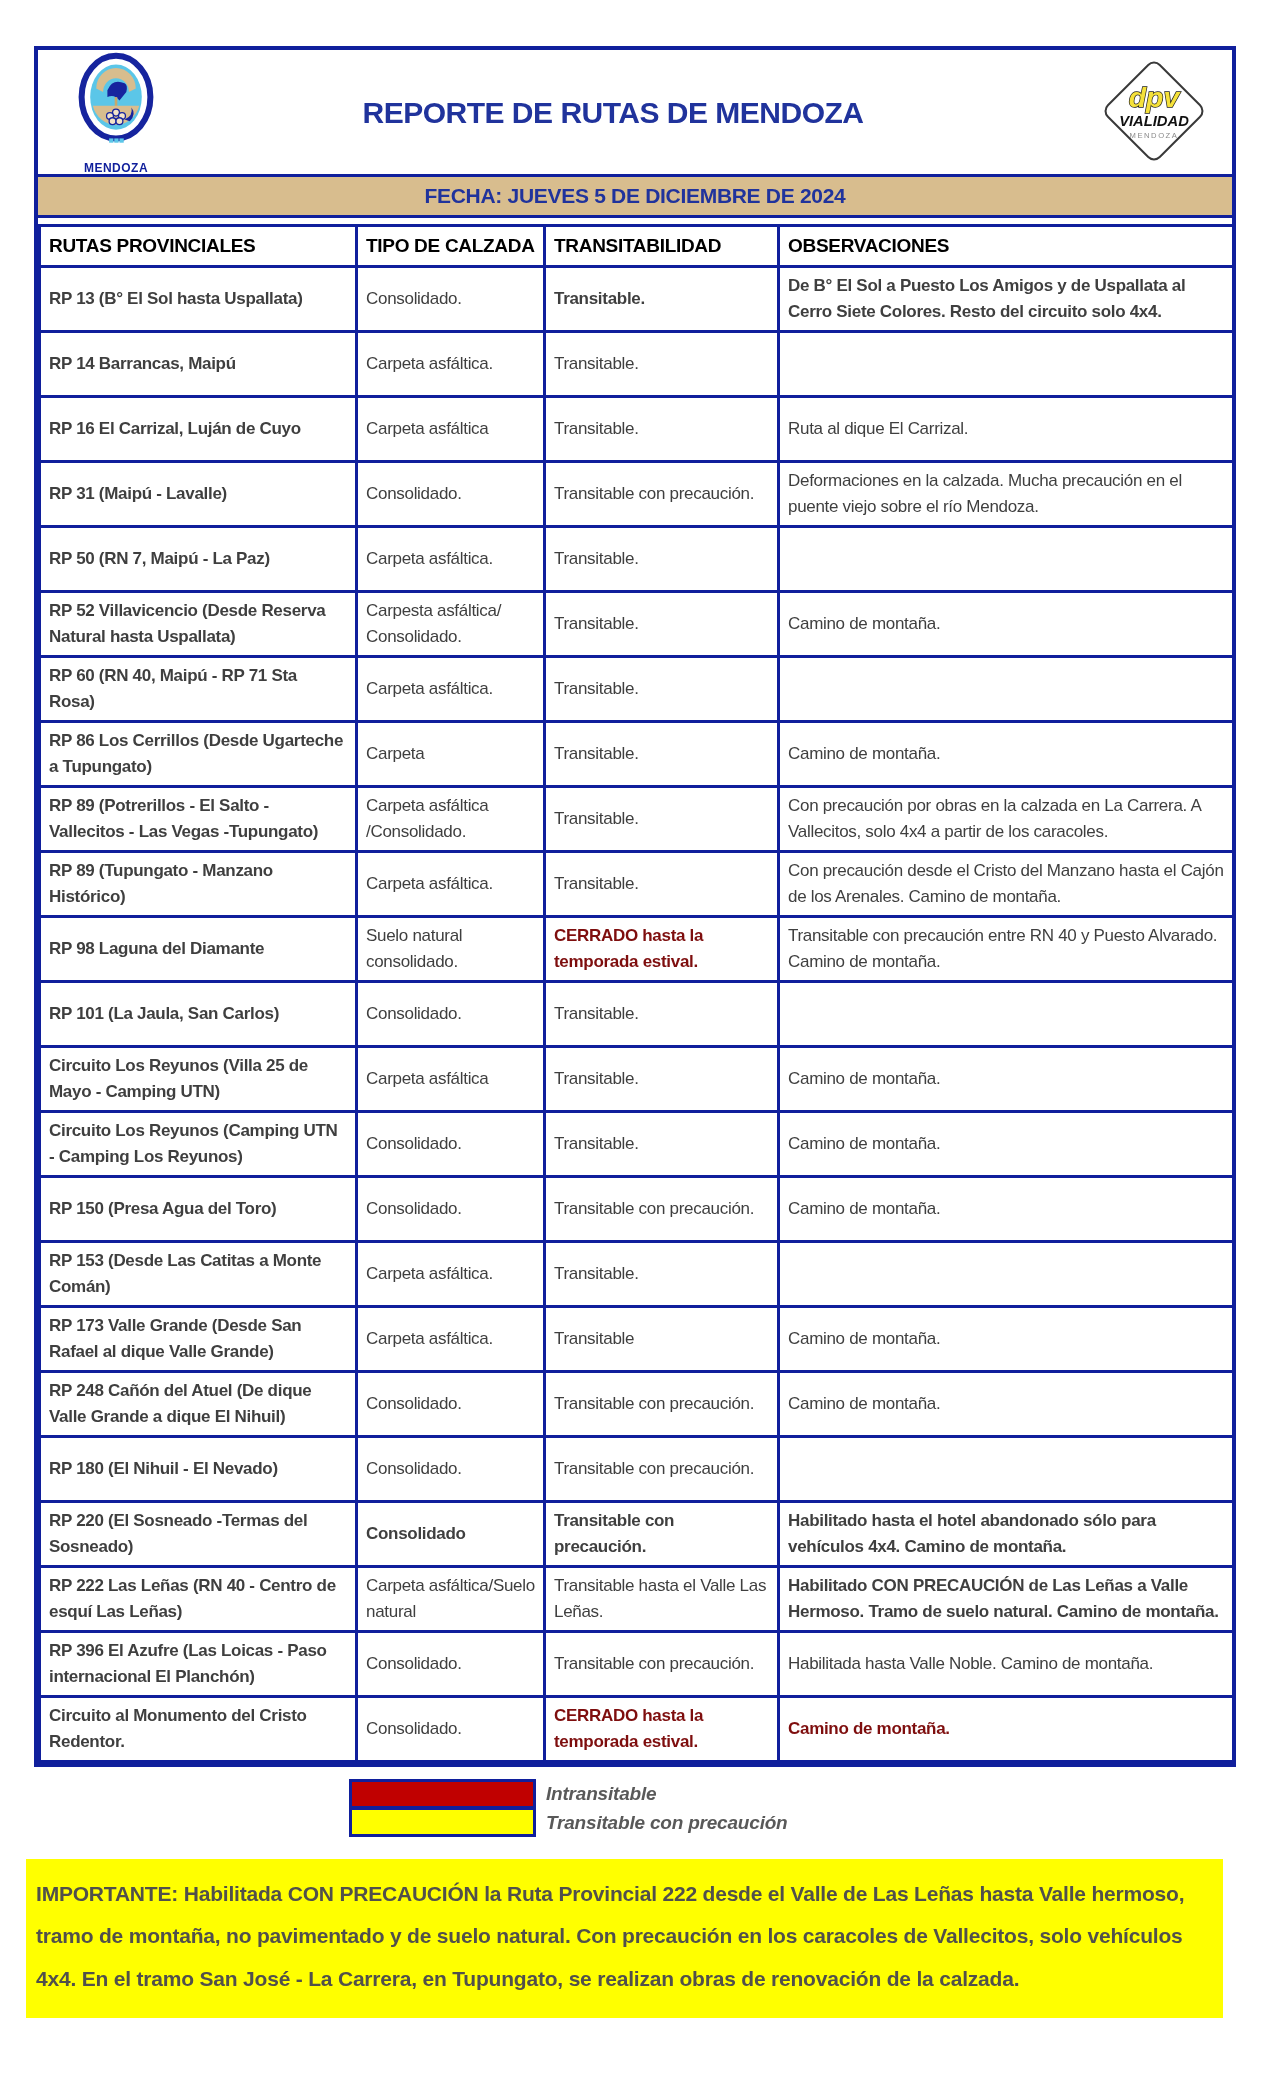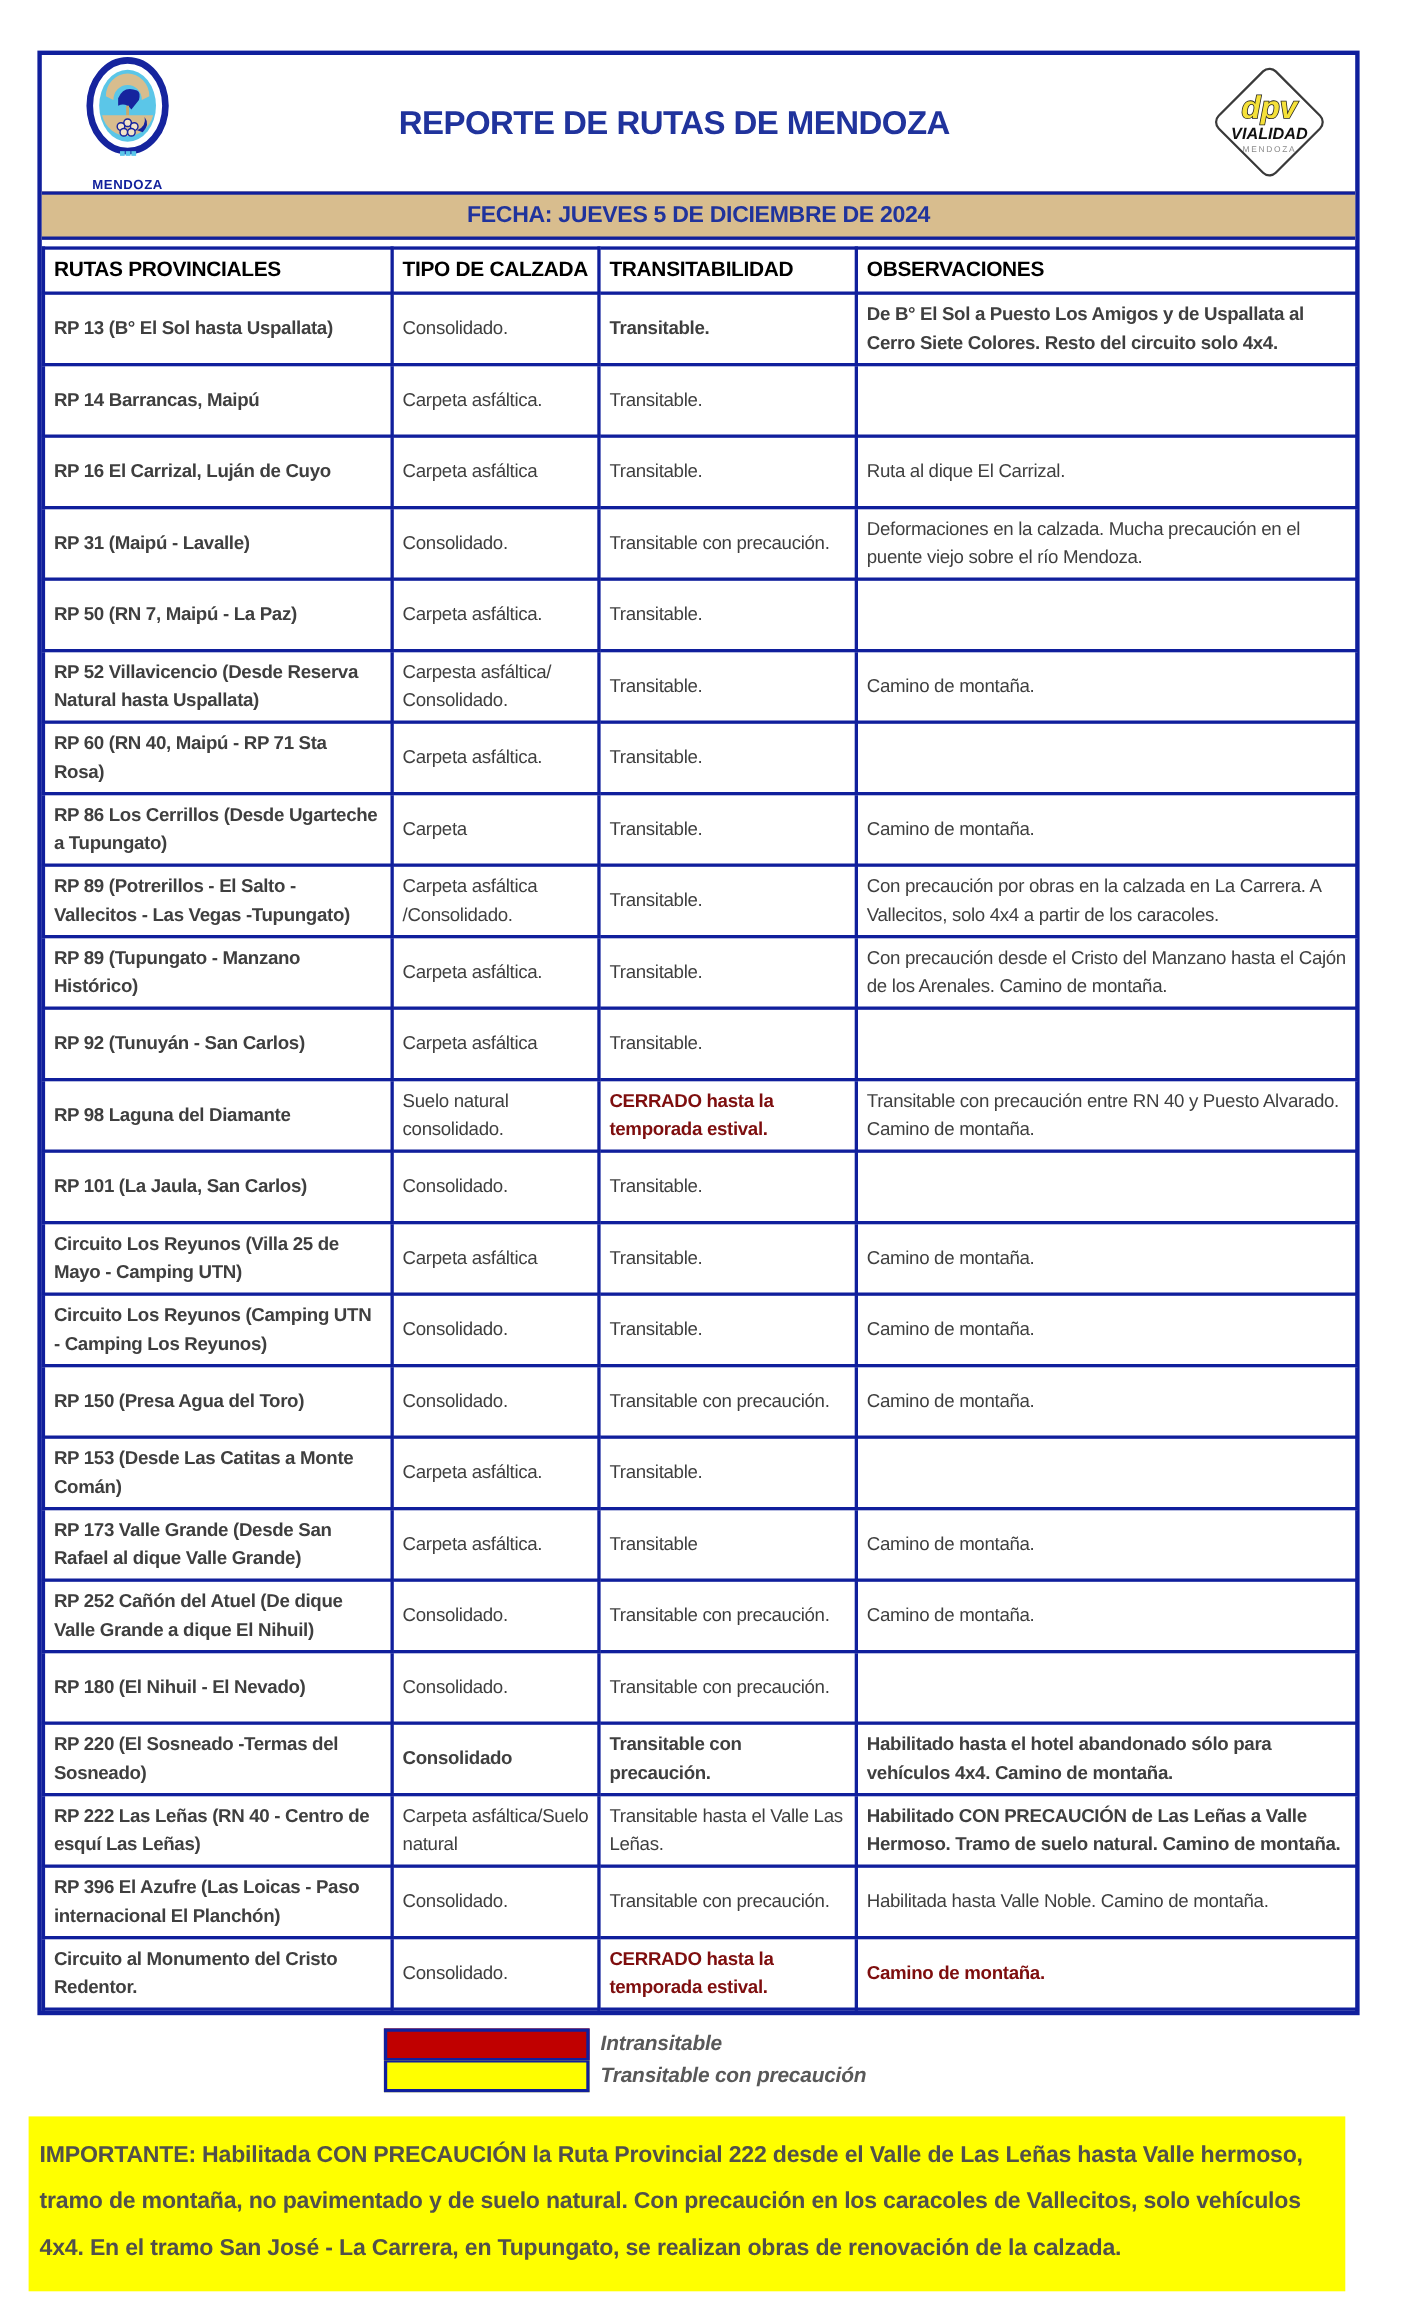--- a/index.html
+++ b/index.html
@@ -163,26 +163,20 @@
           <td>Transitable.</td>
           <td class="hl-yellow">Con precaución por obras en la calzada en La Carrera. A Vallecitos, solo 4x4 a partir de los caracoles.</td>
         </tr>
         <tr>
           <td class="route">RP 89 (Tupungato - Manzano Histórico)</td>
           <td>Carpeta asfáltica.</td>
           <td>Transitable.</td>
           <td class="hl-yellow">Con precaución desde el Cristo del Manzano hasta el Cajón de los Arenales. Camino de montaña.</td>
         </tr>
         <tr>
-          <td class="route">RP 92 (Tunuyán - San Carlos)</td>
-          <td>Carpeta asfáltica</td>
-          <td>Transitable.</td>
-          <td></td>
-        </tr>
-        <tr>
           <td class="route">RP 98 Laguna del Diamante</td>
           <td class="hl-red">Suelo natural consolidado.</td>
           <td class="hl-red b">CERRADO hasta la temporada estival.</td>
           <td class="hl-yellow">Transitable con precaución entre RN 40 y Puesto Alvarado. Camino de montaña.</td>
         </tr>
         <tr>
           <td class="route">RP 101 (La Jaula, San Carlos)</td>
           <td>Consolidado.</td>
           <td>Transitable.</td>
           <td></td>
@@ -211,21 +205,21 @@
           <td>Transitable.</td>
           <td></td>
         </tr>
         <tr>
           <td class="route">RP 173  Valle Grande (Desde San Rafael al dique Valle Grande)</td>
           <td>Carpeta asfáltica.</td>
           <td>Transitable</td>
           <td>Camino de montaña.</td>
         </tr>
         <tr>
-          <td class="route">RP 252 Cañón del Atuel (De dique Valle Grande a dique El Nihuil)</td>
+          <td class="route">RP 248 Cañón del Atuel (De dique Valle Grande a dique El Nihuil)</td>
           <td class="hl-yellow">Consolidado.</td>
           <td class="hl-yellow">Transitable con precaución.</td>
           <td class="hl-yellow">Camino de montaña.</td>
         </tr>
         <tr>
           <td class="route">RP 180 (El Nihuil - El Nevado)</td>
           <td>Consolidado.</td>
           <td>Transitable con precaución.</td>
           <td></td>
         </tr>

